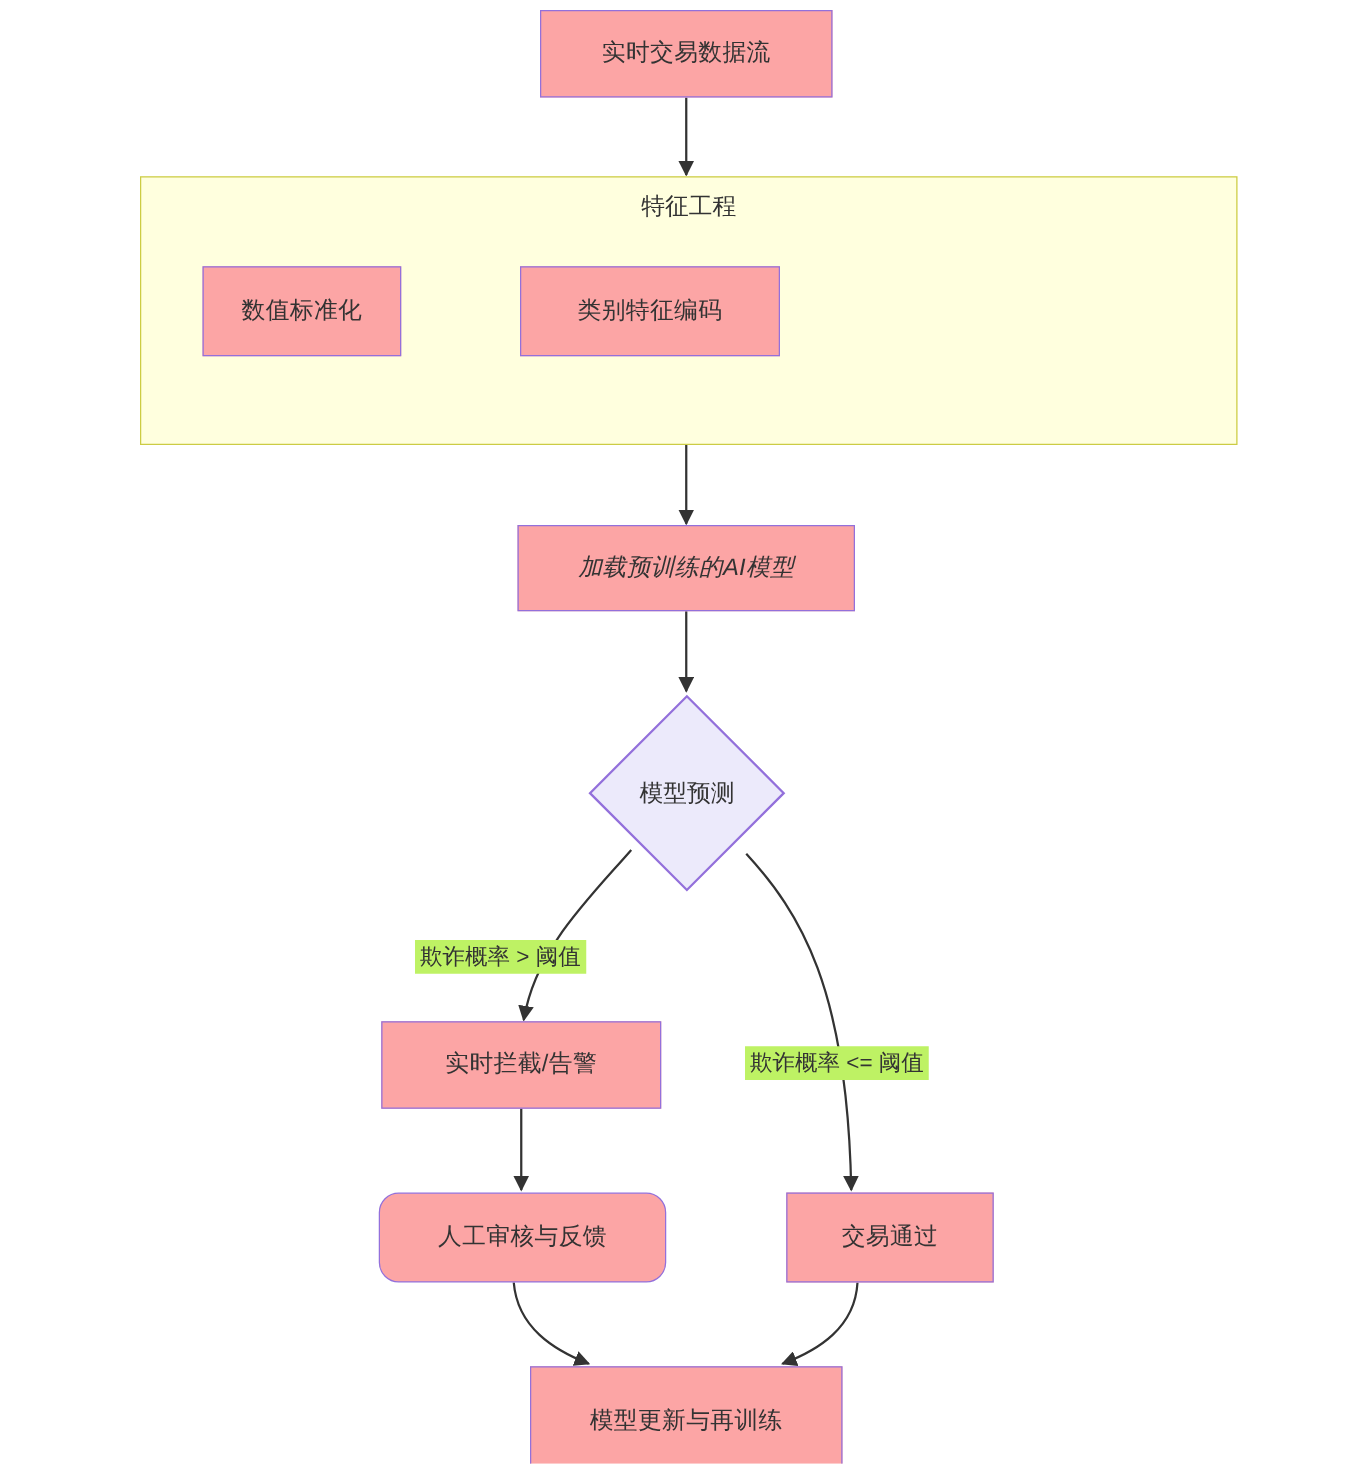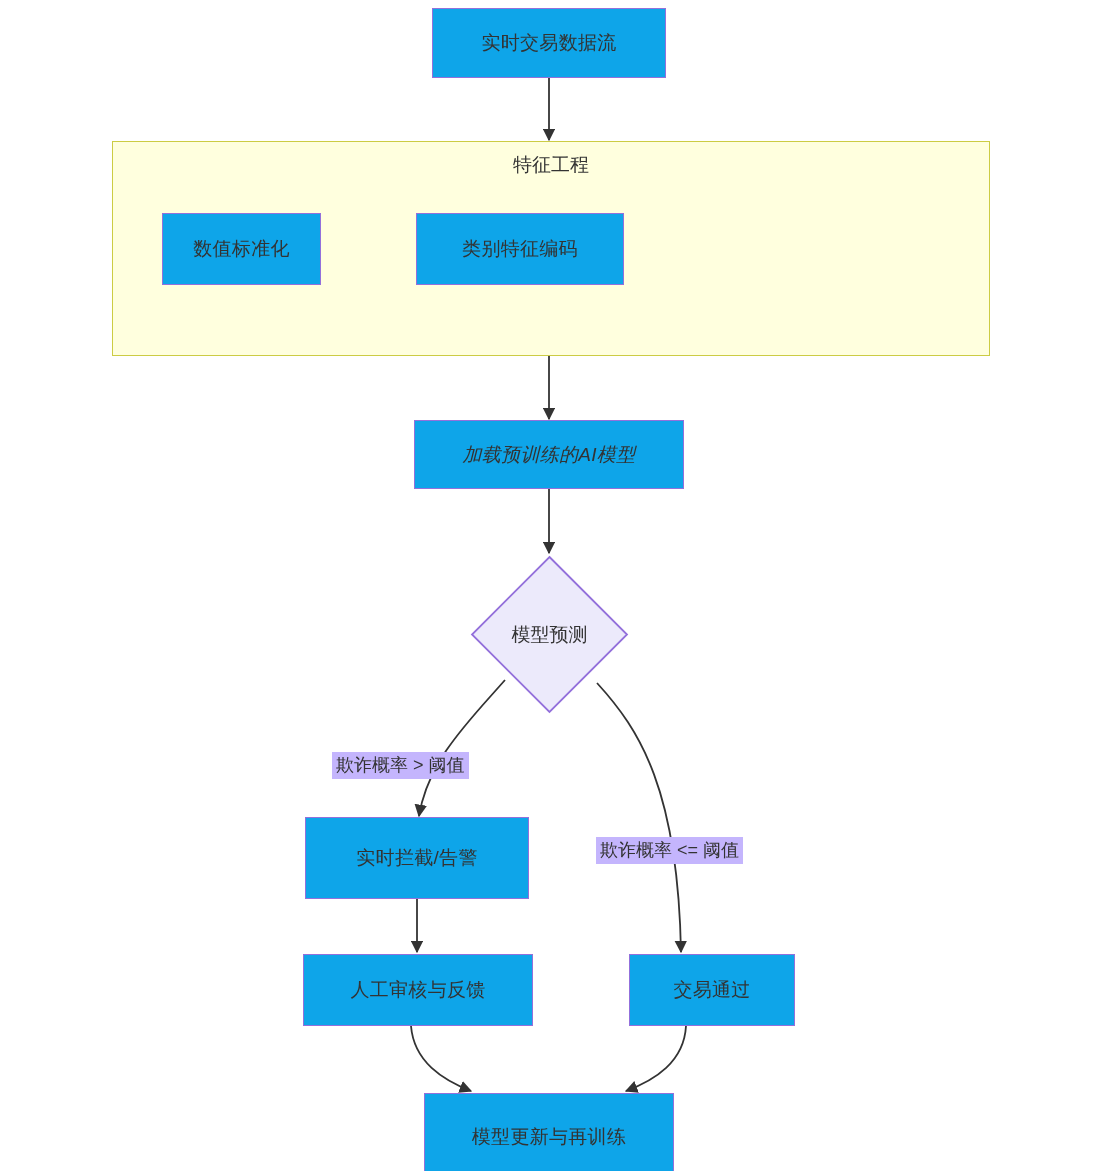--- a/index.html
+++ b/index.html
@@ -21,21 +21,21 @@
     position: absolute;
     left: 0;
     top: 0;
     width: 1097px;
     height: 1171px;
     pointer-events: none;
   }
   .node {
     position: absolute;
     box-sizing: border-box;
-    background: #0ea5e9;
+    background: #fca5a5;
     border: 1.6px solid #9370DB;
     display: flex;
     align-items: center;
     justify-content: center;
     text-align: left;
     color: #333333;
     font-size: 19px;
     line-height: 1.45;
     letter-spacing: 0.3px;
   }
@@ -49,21 +49,21 @@
     position: absolute;
     left: 0;
     right: 0;
     top: 10px;
     text-align: center;
     color: #333333;
     font-size: 19px;
   }
   .edge-label {
     position: absolute;
-    background: #c4b5fd;
+    background: #bef264;
     color: #333333;
     font-size: 18px;
     padding: 2px 4px;
     white-space: nowrap;
     line-height: 1.3;
   }
   .diamond-wrap {
     position: absolute;
   }
   .diamond-wrap svg {
@@ -135,25 +135,25 @@
     <span>加载预训练的AI模型</span>
   </div>
 
   <div class="diamond-wrap" style="left:470px; top:555px; width:159px; height:159px;">
     <svg width="159" height="159" viewBox="0 0 159 159" xmlns="http://www.w3.org/2000/svg">
       <polygon points="79.5,2 157,79.5 79.5,157 2,79.5" fill="#ECEAFB" stroke="#9370DB" stroke-width="1.8"></polygon>
     </svg>
     <div class="diamond-label">模型预测</div>
   </div>
 
-  <div class="node" style="left:305px; top:817px; width:224px; height:82px;">
+  <div class="node" style="left:305px; top:817px; width:224px; height:70px;">
     <span>实时拦截/告警</span>
   </div>
 
-  <div class="node" style="left:303px; top:954px; width:230px; height:72px;">
+  <div class="node" style="left:303px; top:954px; width:230px; height:72px;border-radius:16px;">
     <span>人工审核与反馈</span>
   </div>
 
   <div class="node" style="left:598px; top:954px; width:166px; height:72px;margin-left:31px;">
     <span>交易通过</span>
   </div>
 
   <div class="node" style="left:424px; top:1093px; width:250px; height:88px;">
     <span>模型更新与再训练</span>
   </div>

